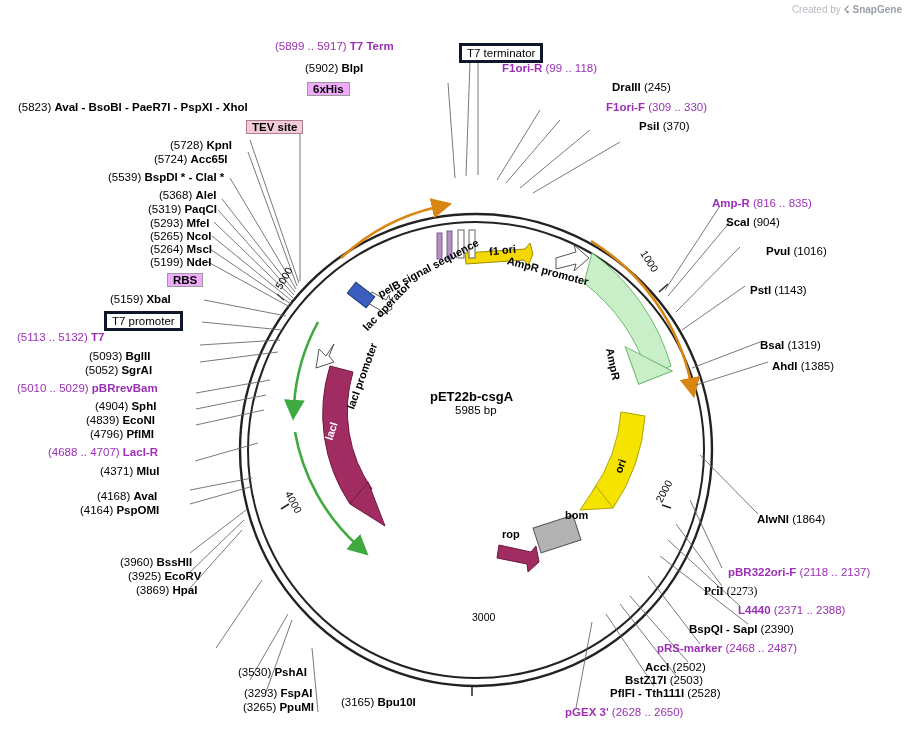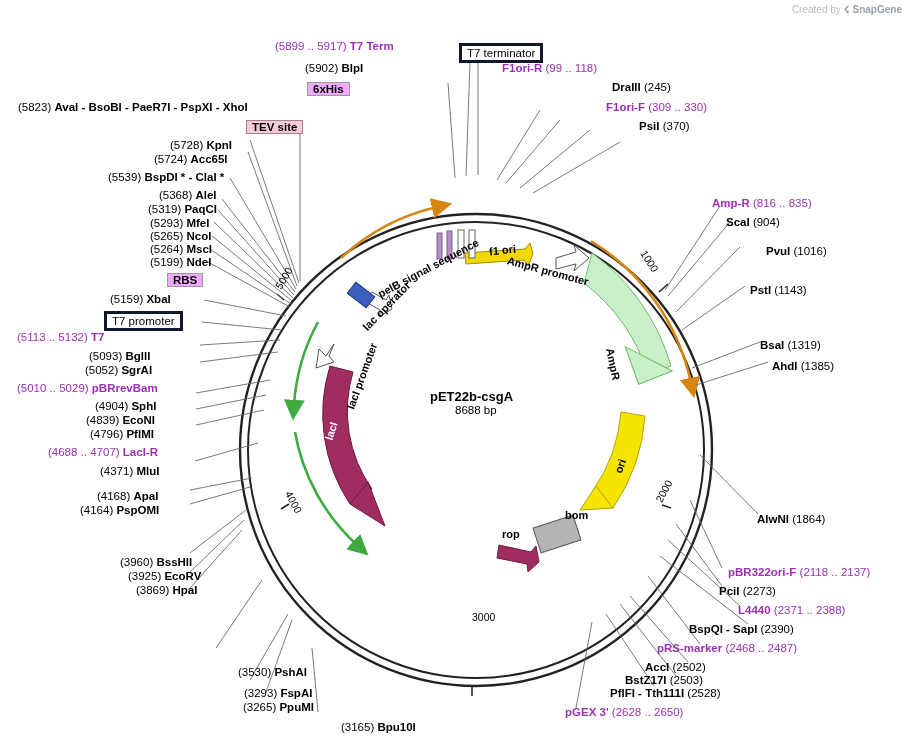--- a/index.html
+++ b/index.html
@@ -178,21 +178,21 @@
     <path d="M660 556 L748 624"></path>
     <path d="M648 576 L700 644"></path>
     <path d="M630 596 L688 662"></path>
     <path d="M620 604 L676 676"></path>
     <path d="M606 614 L654 686"></path>
     <path d="M592 622 L576 708"></path>
   </g>
 </svg>
 
 <div class="lbl center-name" style="left:430px;top:389px;">pET22b-csgA</div>
-<div class="lbl center-bp" style="left:455px;top:404px;">8688 bp</div>
+<div class="lbl center-bp" style="left:455px;top:404px;">5985 bp</div>
 
 <div class="lbl tick" style="left:638px;top:255px;transform:rotate(58deg);">1000</div>
 <div class="lbl tick" style="left:652px;top:485px;transform:rotate(-62deg);">2000</div>
 <div class="lbl tick" style="left:472px;top:611px;">3000</div>
 <div class="lbl tick" style="left:282px;top:496px;transform:rotate(62deg);">4000</div>
 <div class="lbl tick" style="left:272px;top:272px;transform:rotate(-60deg);">5000</div>
 
 <div class="lbl feat" style="left:489px;top:244px;transform:rotate(-6deg);color:#000;">f1 ori</div>
 <div class="lbl feat" style="left:506px;top:265px;transform:rotate(15deg);">AmpR promoter</div>
 <div class="lbl feat" style="left:597px;top:358px;transform:rotate(78deg);">AmpR</div>
@@ -310,21 +310,21 @@
 <div class="lbl" style="left:48px;top:446px;">
   <span class="purple">(4688 .. 4707)</span>
   <span class="purple-b">LacI-R</span>
 </div>
 <div class="lbl" style="left:100px;top:465px;">
   <span class="pos">(4371)</span>
   <span class="nm">MluI</span>
 </div>
 <div class="lbl" style="left:97px;top:490px;">
   <span class="pos">(4168)</span>
-  <span class="nm">ApaI</span>
+  <span class="nm">AvaI</span>
 </div>
 <div class="lbl" style="left:80px;top:504px;">
   <span class="pos">(4164)</span>
   <span class="nm">PspOMI</span>
 </div>
 <div class="lbl" style="left:120px;top:556px;">
   <span class="pos">(3960)</span>
   <span class="nm">BssHII</span>
 </div>
 <div class="lbl" style="left:128px;top:570px;">
@@ -340,21 +340,21 @@
   <span class="nm">PshAI</span>
 </div>
 <div class="lbl" style="left:244px;top:687px;">
   <span class="pos">(3293)</span>
   <span class="nm">FspAI</span>
 </div>
 <div class="lbl" style="left:243px;top:701px;">
   <span class="pos">(3265)</span>
   <span class="nm">PpuMI</span>
 </div>
-<div class="lbl" style="left:341px;top:721px;">
+<div class="lbl" style="left:341px;top:696px;">
   <span class="pos">(3165)</span>
   <span class="nm">Bpu10I</span>
 </div>
 
 <div class="lbl" style="left:712px;top:197px;">
   <span class="purple-b">Amp-R</span>
   <span class="purple">(816 .. 835)</span>
 </div>
 <div class="lbl" style="left:726px;top:216px;">
   <span class="nm">ScaI</span>
@@ -377,21 +377,21 @@
   <span class="pos">(1385)</span>
 </div>
 <div class="lbl" style="left:757px;top:513px;">
   <span class="nm">AlwNI</span>
   <span class="pos">(1864)</span>
 </div>
 <div class="lbl" style="left:728px;top:566px;">
   <span class="purple-b">pBR322ori-F</span>
   <span class="purple">(2118 .. 2137)</span>
 </div>
-<div class="lbl" style="left:719px;top:585px;">
+<div class="lbl" style="left:704px;top:585px;font-family:Liberation Serif, serif;">
   <span class="nm">PciI</span>
   <span class="pos">(2273)</span>
 </div>
 <div class="lbl" style="left:738px;top:604px;">
   <span class="purple-b">L4440</span>
   <span class="purple">(2371 .. 2388)</span>
 </div>
 <div class="lbl" style="left:689px;top:623px;">
   <span class="nm">BspQI  -  SapI</span>
   <span class="pos">(2390)</span>

